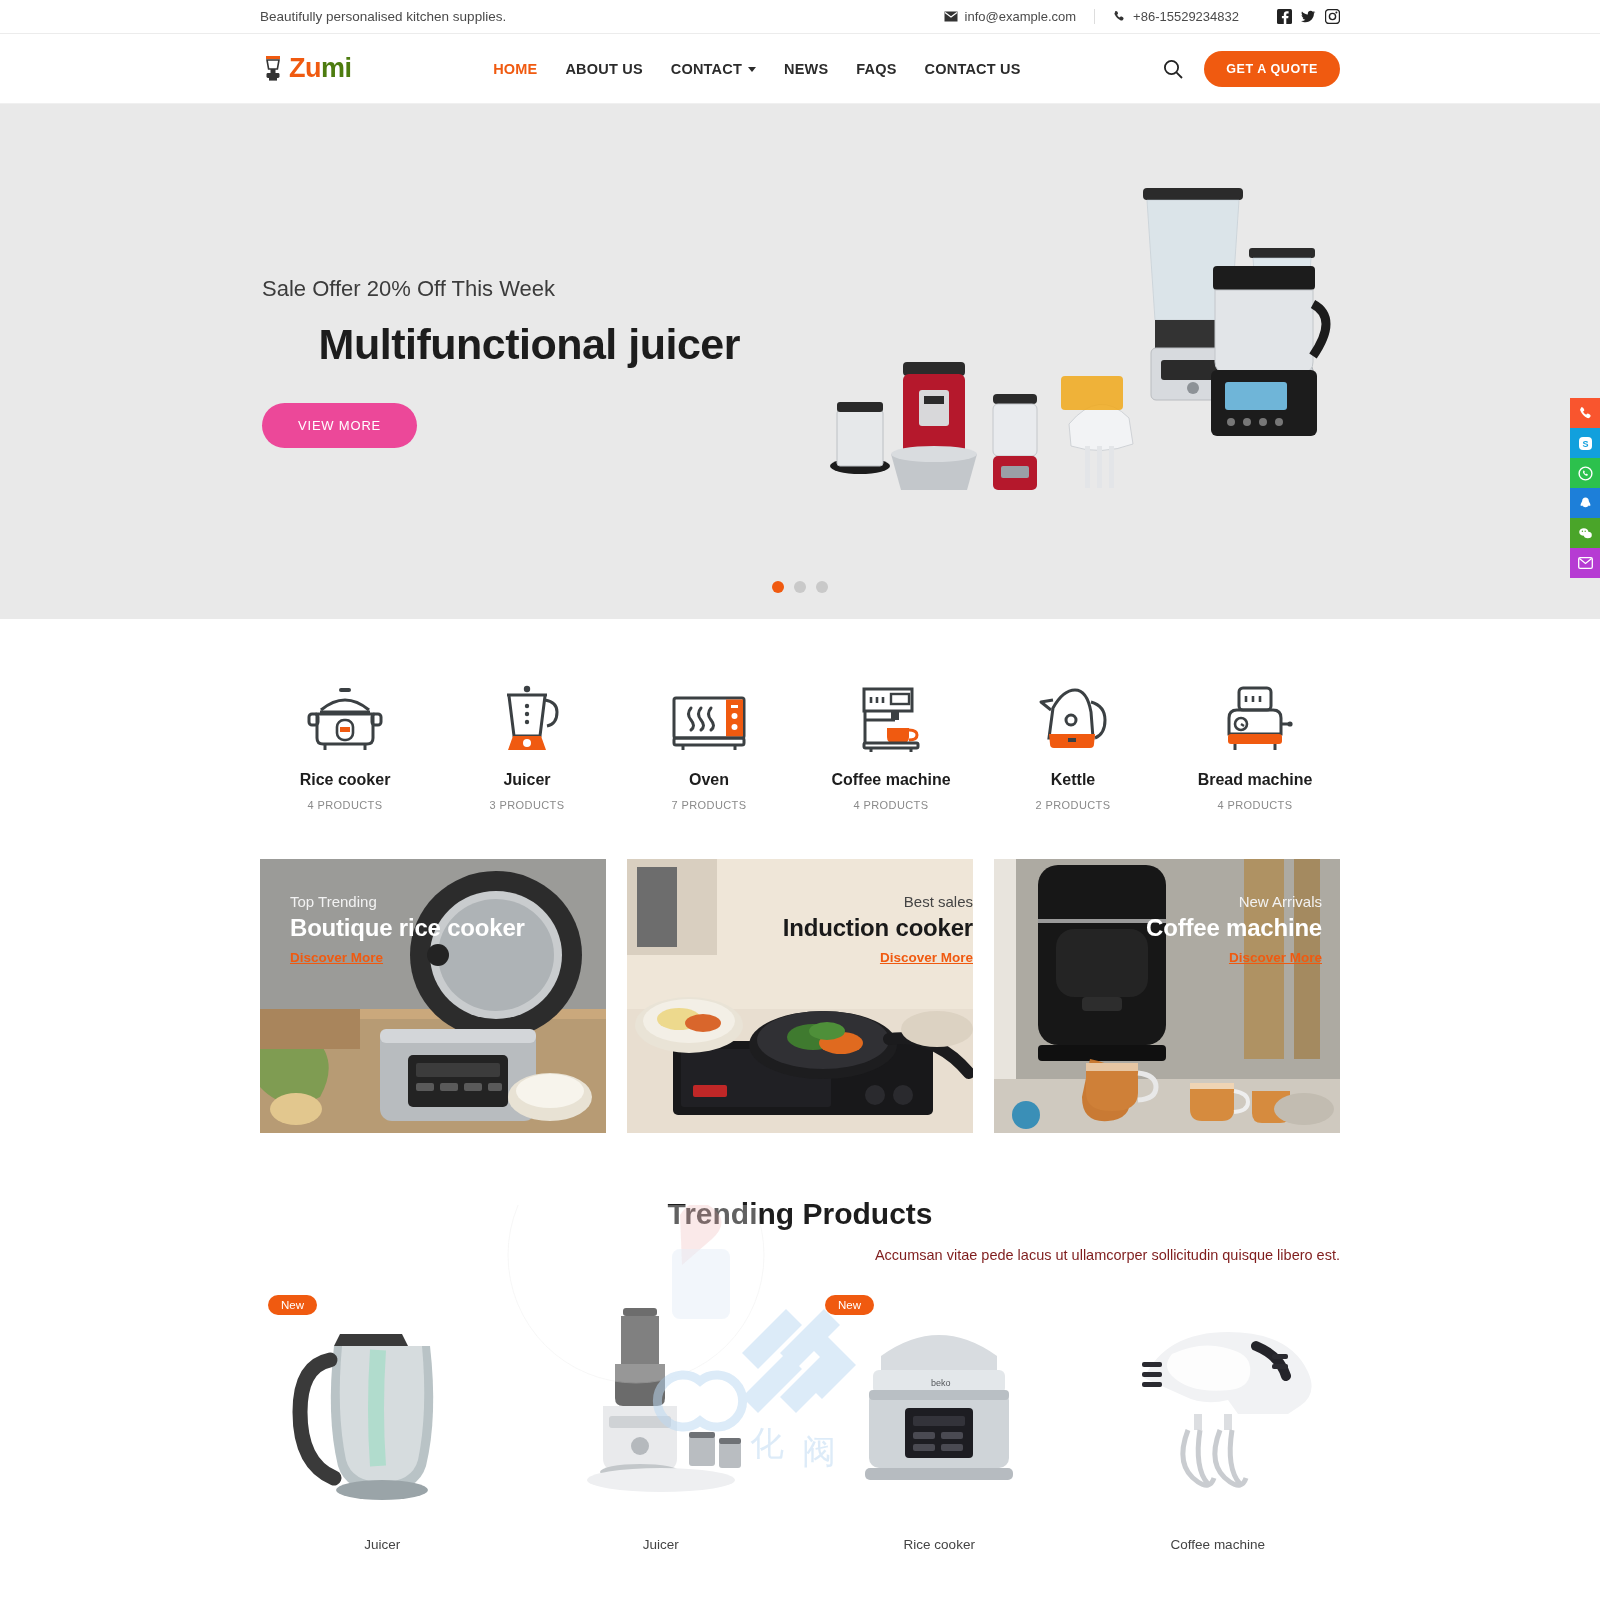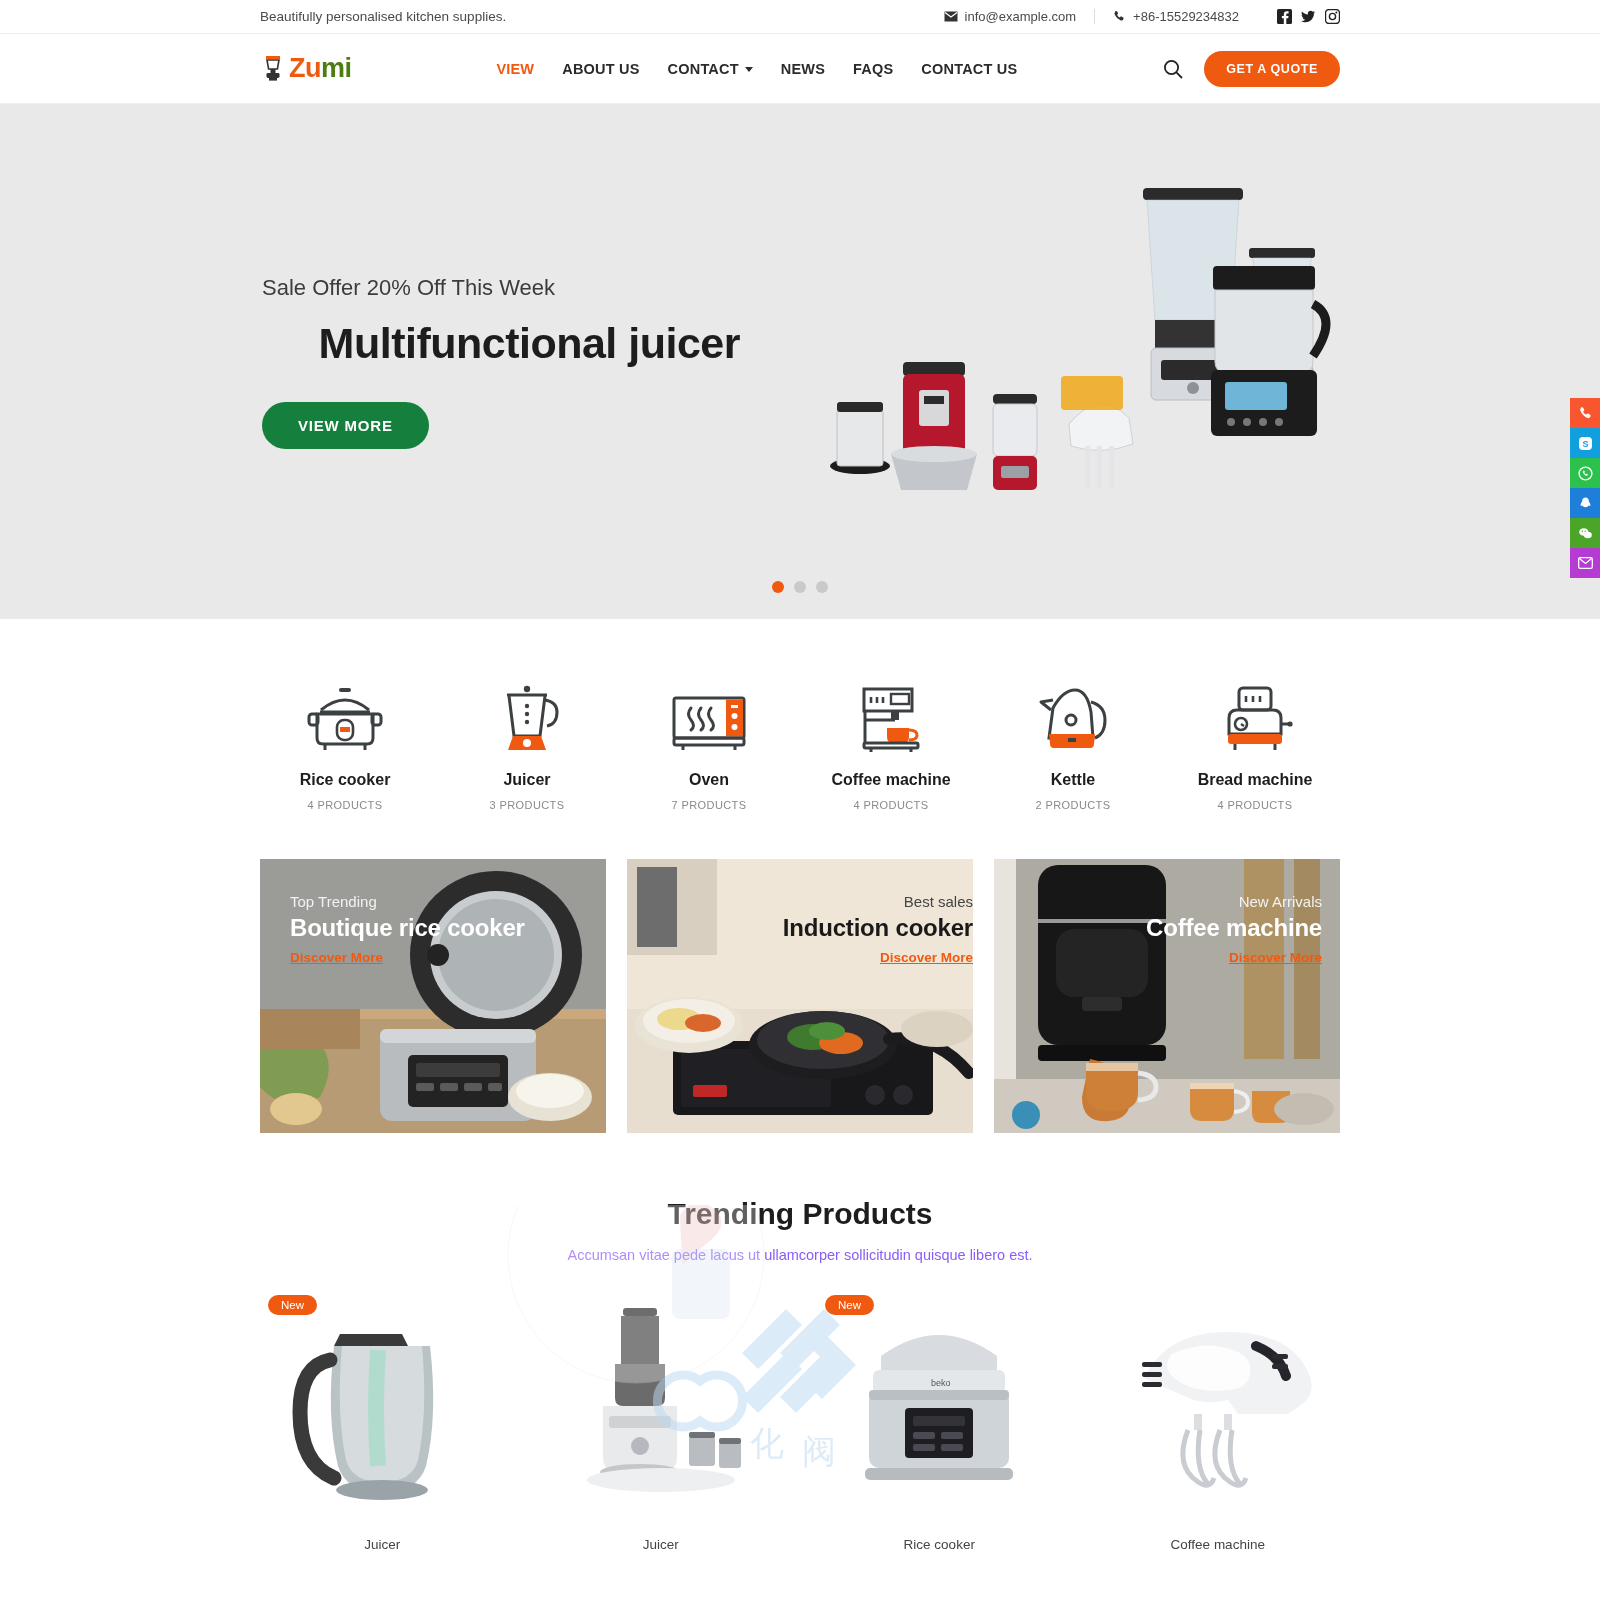--- a/index.html
+++ b/index.html
@@ -97,22 +97,22 @@
   .hero-text { width: 480px; padding-left: 2px; }
   .hero-sub {
     font-size: 22px; color: #3c3c3c; font-weight: 400;
     margin-bottom: 18px;
   }
   .hero-title {
     font-size: 43px; font-weight: bold; color: #1d1d1d;
     letter-spacing: -0.5px; margin-bottom: 34px; text-align: right;
   }
   .hero-btn {
-    background: #15803d; color: #fff;
-    font-size: 15px; font-weight: bold; letter-spacing: 0.8px;
+    background: #ec4899; color: #fff;
+    font-size: 13px; font-weight: normal; letter-spacing: 0.8px;
     padding: 15px 36px; border-radius: 26px; border: none; cursor: pointer;
   }
   .hero-img {
     position: absolute; right: -25px; top: 70px;
     width: 540px; height: 330px;
   }
   .hero-dots {
     position: absolute; left: 0; right: 0; bottom: 26px;
     display: flex; justify-content: center; gap: 10px;
   }
@@ -161,21 +161,21 @@
   .bn1 { background: linear-gradient(160deg,#a9a9a7 0%,#8d8d8a 45%,#6f6e6a 100%); }
   .bn2 { background: linear-gradient(150deg,#efe3d4 0%,#e7dccd 40%,#d8cec0 100%); }
   .bn3 { background: linear-gradient(160deg,#b9b3aa 0%,#a39b90 50%,#8d857a 100%); }
 
   
   .trending { width: 1080px; margin: 64px auto 0; position: relative; }
   .trending-title {
     text-align: center; font-size: 30px; font-weight: bold; color: #1d1d1d;
   }
   .trending-sub {
-    text-align: center; font-size: 14.5px; color: #8b5cf6; margin-top: 16px;
+    text-align: right; font-size: 14.5px; color: #7f1d1d; margin-top: 16px;
   }
   .products {
     display: flex; gap: 34px; margin-top: 26px;
   }
   .product {
     position: relative; width: 248px; cursor: pointer;
   }
   .product-media {
     height: 232px; display: flex; align-items: center; justify-content: center;
   }
@@ -275,21 +275,21 @@
             <rect x="8" y="23" width="8" height="2.6" fill="#333"></rect>
           </svg>
         </span>
         <span class="logo-text">
           <span class="z">Z</span><span class="u">u</span><span class="mi">mi</span>
         </span>
       </div>
 
       <nav class="nav">
         <div class="nav-item active">
-          <span>VIEW</span>
+          <span>HOME</span>
         </div>
         <div class="nav-item">
           <span>ABOUT US</span>
         </div>
         <div class="nav-item">
           <span>CONTACT</span>
           <span class="caret"></span>
         </div>
         <div class="nav-item">
           <span>NEWS</span>

